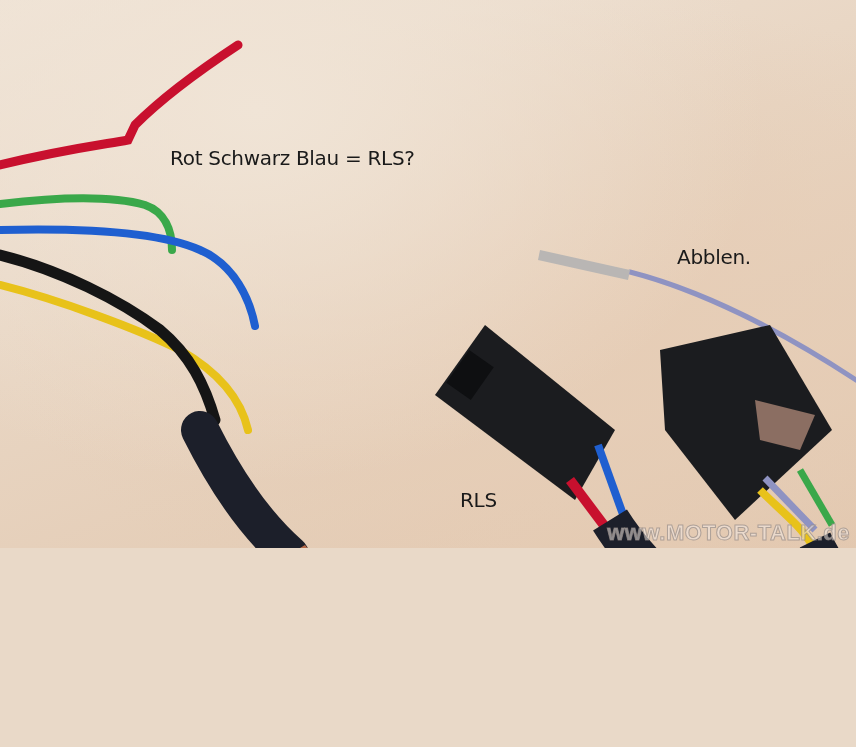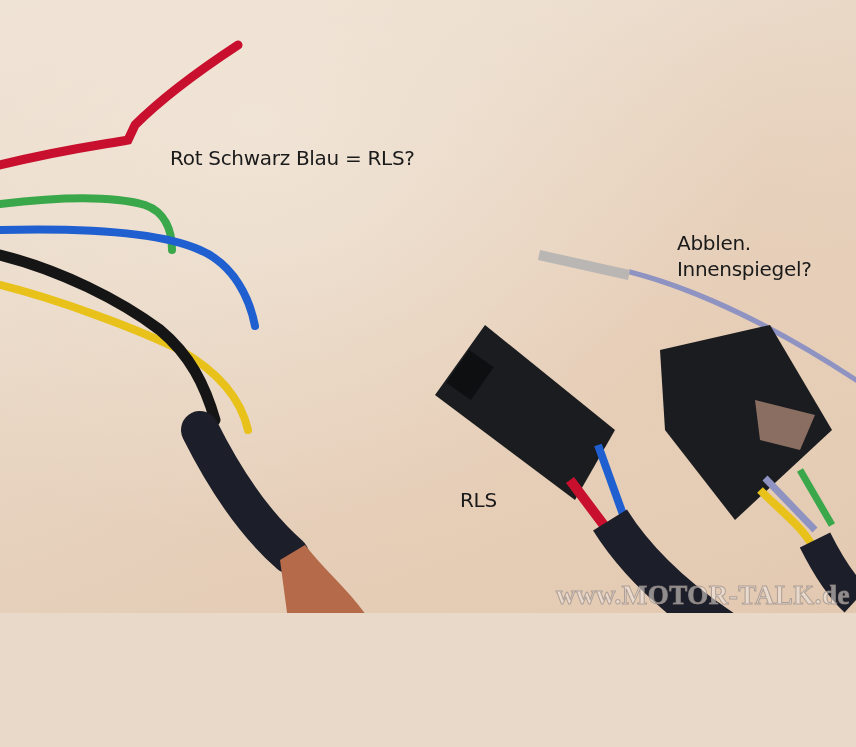--- a/index.html
+++ b/index.html
@@ -1,41 +1,41 @@
 <!DOCTYPE html>
 <html><head>
   <meta charset="utf-8">
   <style>
     html, body { margin: 0; padding: 0; }
     body { width: 856px; height: 747px; overflow: hidden; background: #e9d9c8; }
     .photo {
-      position: relative; width: 856px; height: 613px; overflow: hidden;
+      position: relative; width: 856px; height: 548px; overflow: hidden;
       background:
         radial-gradient(ellipse at 30% 20%, #f0e4d6 0%, rgba(240,228,214,0) 60%),
         radial-gradient(ellipse at 70% 60%, #e6cdb6 0%, rgba(230,205,182,0) 70%),
         linear-gradient(160deg, #efe3d6 0%, #e8d5c2 45%, #e2c7ae 100%);
     }
     svg.scene { position: absolute; left: 0; top: 0; }
     .label {
       position: absolute;
       font-family: "DejaVu Sans", sans-serif;
       color: #1a1a1a;
       font-size: 20px;
       line-height: 26px;
       white-space: nowrap;
       letter-spacing: -0.3px;
     }
     .label-rls-question { left: 170px; top: 145px; }
-    .label-mirror { left: 677px; top: 230px; }
+    .label-mirror { left: 677px; top: 244px; }
     .label-mirror span { display: block; }
     .label-rls { left: 460px; top: 487px; }
     .watermark {
       position: absolute; right: 6px; bottom: 2px;
-      font-family: Liberation Serif, serif;
-      font-weight: bold; font-size: 27px;
+      font-family: Liberation Sans, sans-serif;
+      font-weight: bold; font-size: 22px;
       color: rgba(240,232,225,0.55);
       -webkit-text-stroke: 1px rgba(150,140,135,0.7);
       letter-spacing: 0.5px;
     }
   </style>
 </head>
 <body>
 
 <div class="photo">
   <svg class="scene" width="856" height="747" viewBox="0 0 856 747">
@@ -74,17 +74,16 @@
     </g>
     <path d="M760,490 C780,510 800,525 812,545" stroke="#e8c21a" stroke-width="8" fill="none"></path>
     <path d="M765,478 L815,530" stroke="#8f93c2" stroke-width="7" fill="none"></path>
     <path d="M800,470 L832,525" stroke="#3aa84a" stroke-width="7" fill="none"></path>
     <path d="M815,540 C830,570 845,590 856,600" stroke="#1c1f2a" stroke-width="34" fill="none"></path>
   </svg>
 
   <div class="label label-rls-question">Rot Schwarz Blau = RLS?</div>
   <div class="label label-mirror">
     <span>Abblen.</span>
-    <span>Innenspiegel?</span>
   </div>
   <div class="label label-rls">RLS</div>
   <div class="watermark">www.MOTOR-TALK.de</div>
 </div>
 
 </body></html>

